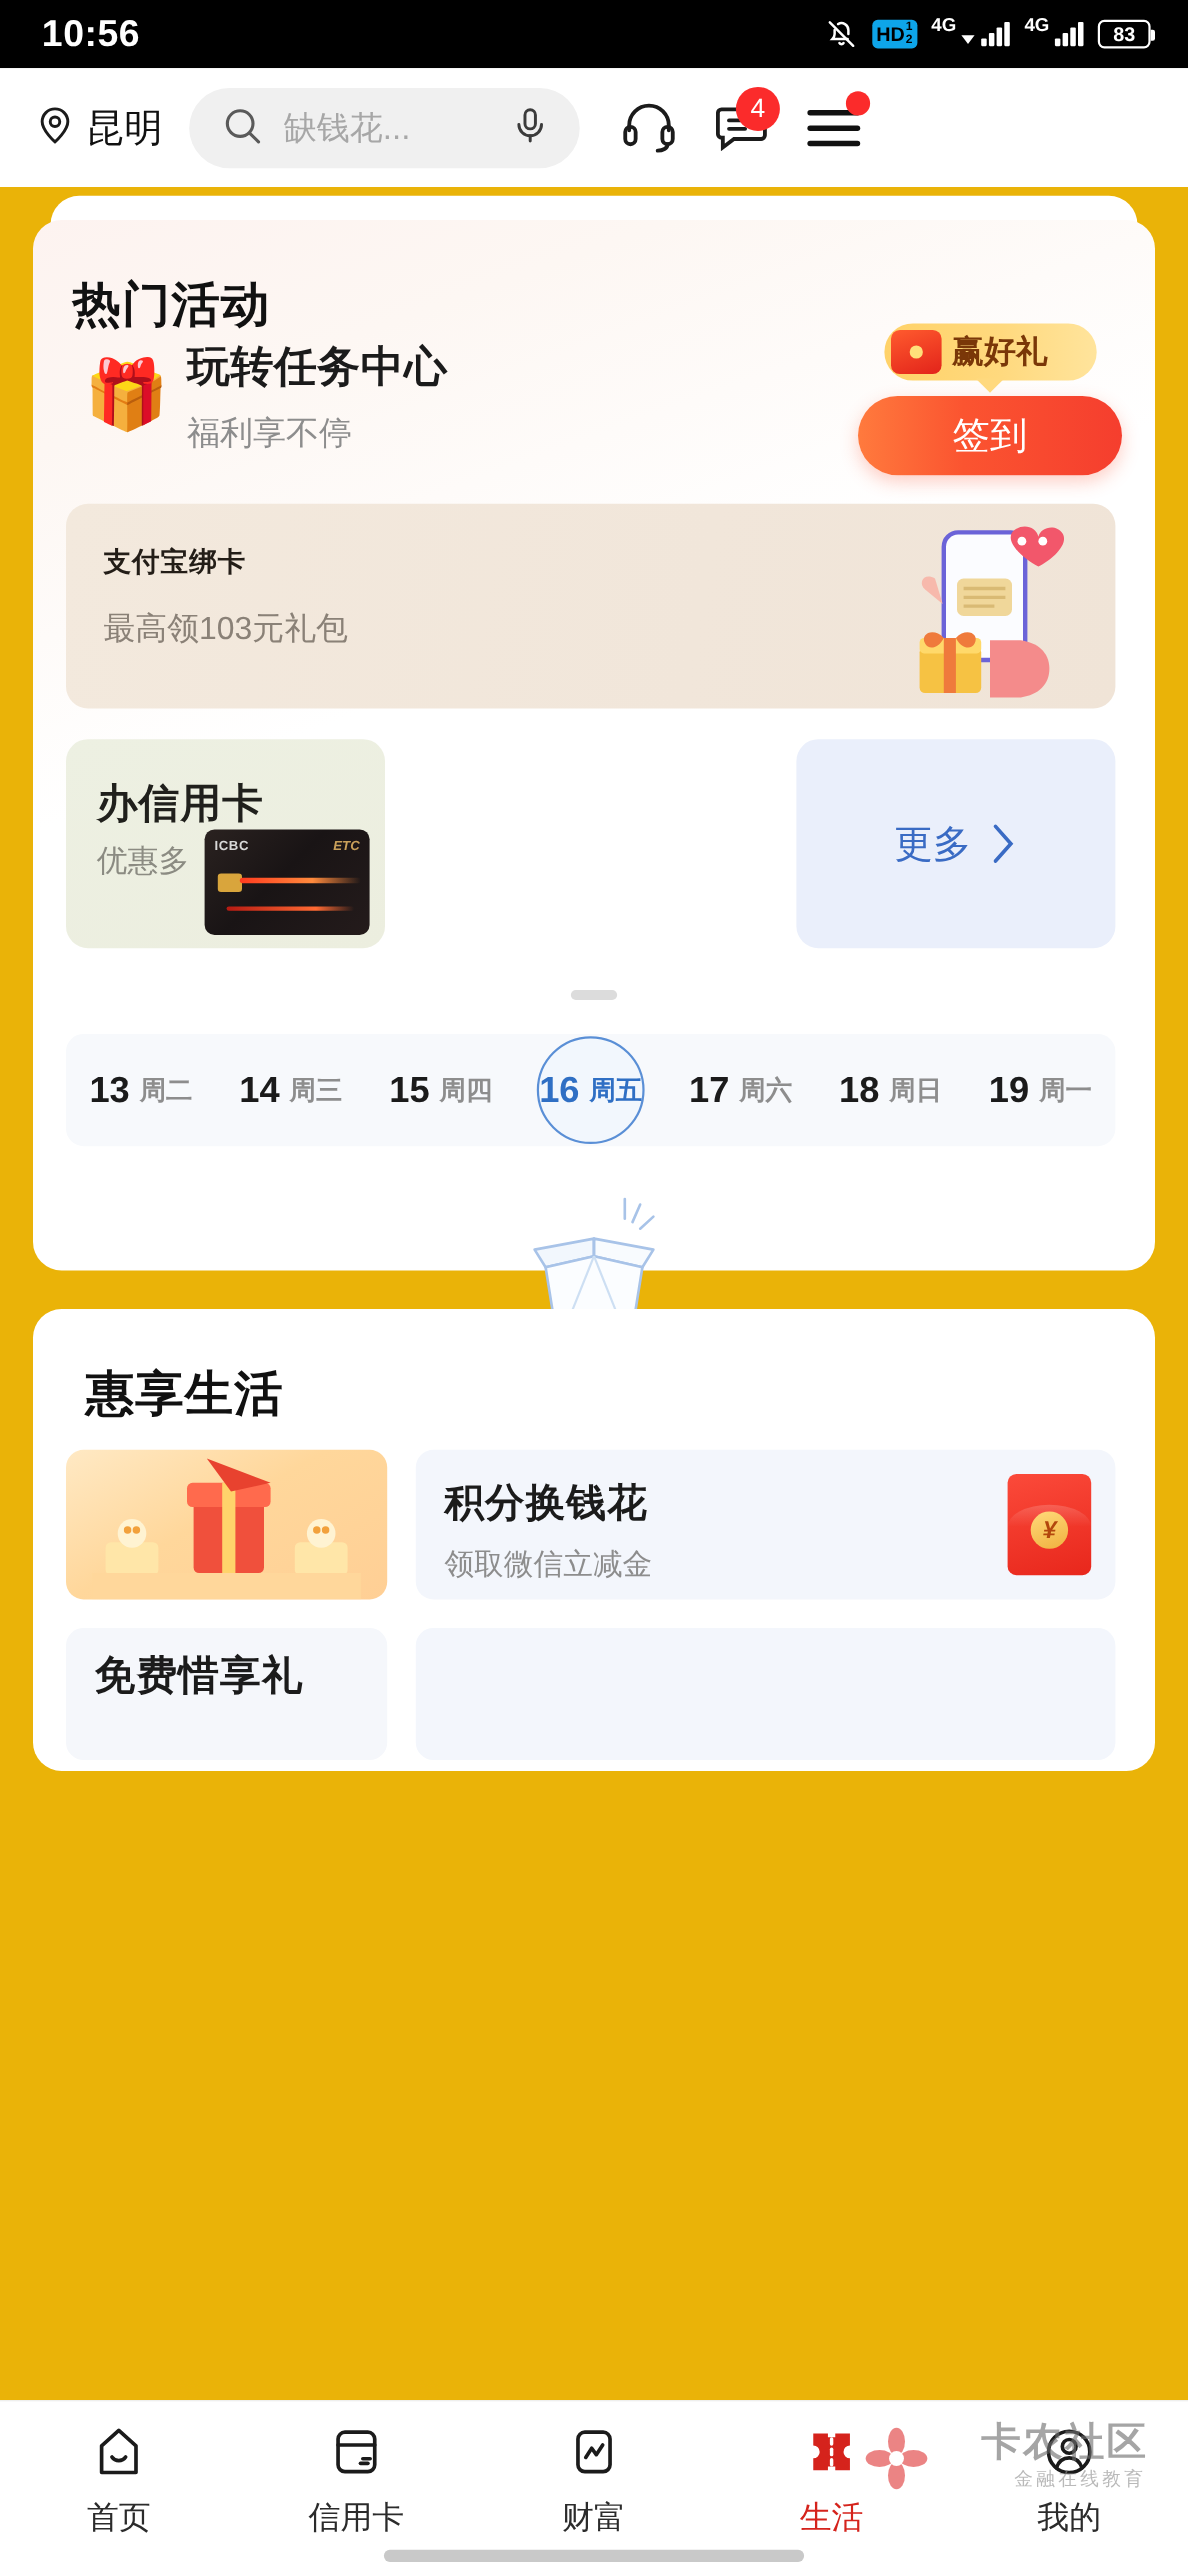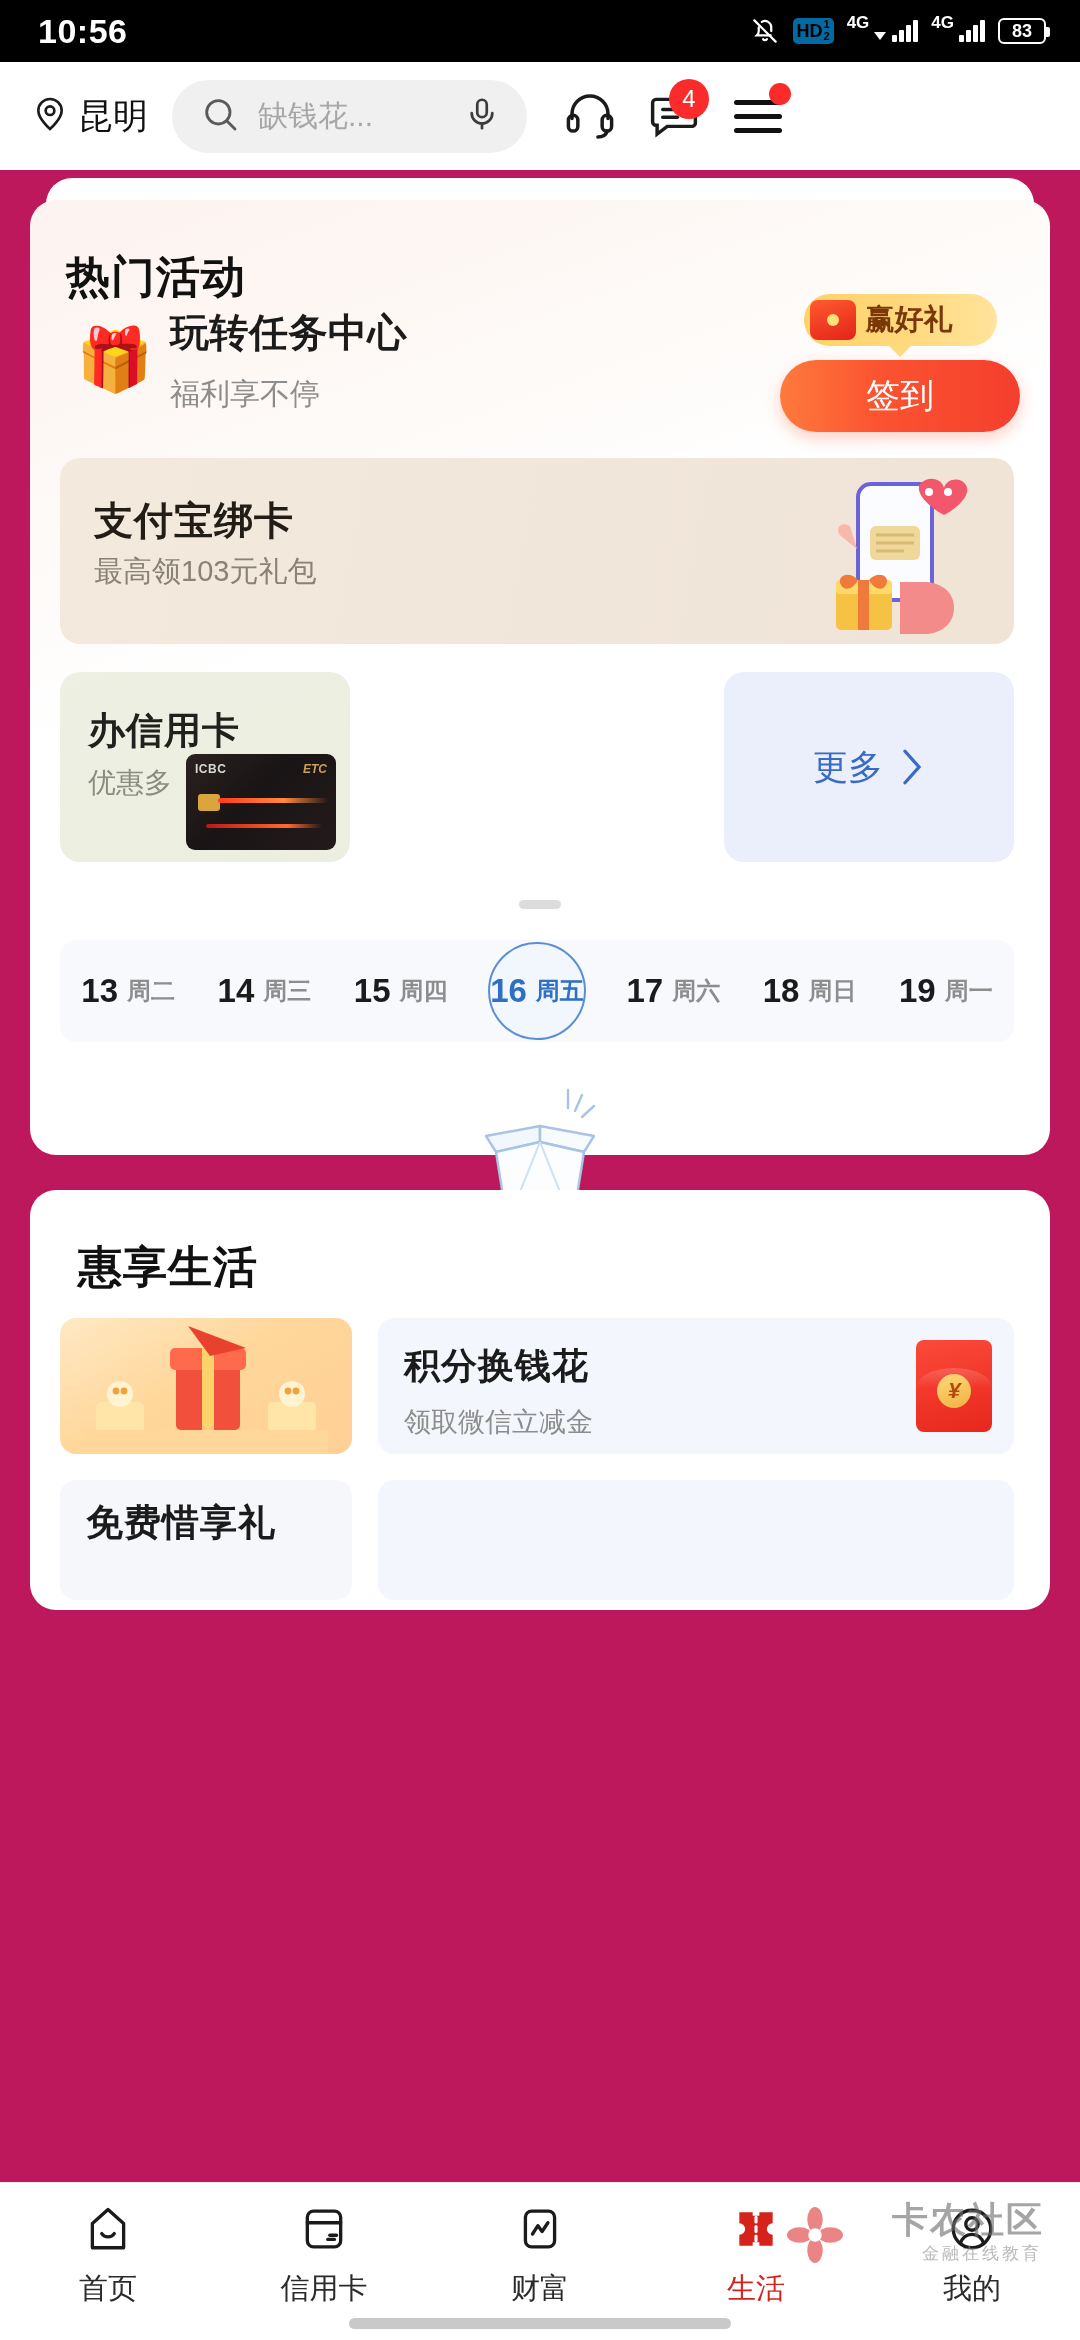--- a/index.html
+++ b/index.html
@@ -14,21 +14,21 @@
   .statusbar{
     height:62px; background:#000; color:#fff;
     display:flex; align-items:center; justify-content:space-between;
     padding:0 34px 0 38px;
   }
   .sb-time{ font-size:34px; font-weight:600; letter-spacing:.5px; }
   .sb-icons{ display:flex; align-items:center; gap:13px; }
   .ic-mute{ width:30px; height:30px; position:relative; }
   .ic-mute svg{ display:block; }
   .hd-box{
-    background:#0369a1; color:#000; border-radius:5px;
+    background:#0ea5e9; color:#000; border-radius:5px;
     font-size:18px; font-weight:700; padding:1px 4px;
     display:flex; align-items:center; line-height:1;
   }
   .hd-sup{ display:flex; flex-direction:column; font-size:11px; line-height:1.05; margin-left:1px; font-weight:700;}
   .sig{ display:flex; align-items:flex-end; gap:5px; }
   .sig-lbl{ font-size:17px; font-weight:700; position:relative; top:-9px; }
   .bars{ display:flex; align-items:flex-end; gap:2px; height:22px; }
   .bars i{ display:block; width:5px; background:#fff; border-radius:1px; }
   .bars i:nth-child(1){ height:7px; }
   .bars i:nth-child(2){ height:12px; }
@@ -72,21 +72,21 @@
   .reddot{
     position:absolute; top:6px; right:6px; width:22px; height:22px;
     background:#fb2b2b; border-radius:50%;
   }
   .hamburger{ display:flex; flex-direction:column; gap:9px; }
   .hamburger span{ display:block; width:48px; height:5px; background:#111; border-radius:3px; }
 
   
   .page{
     position:absolute; top:170px; left:0; right:0; bottom:158px;
-    background:#be185d; overflow:hidden;
+    background:#eab308; overflow:hidden;
   }
   .peek{
     position:absolute; top:8px; left:46px; right:46px; height:28px;
     background:#fff; border-radius:26px 26px 0 0;
   }
 
   
   .card{
     position:absolute; left:30px; right:30px; background:#fff;
     border-radius:26px;
@@ -129,21 +129,21 @@
     display:flex; align-items:center; justify-content:center;
     box-shadow:0 6px 16px rgba(250,80,45,.28);
   }
 
   
   .banner-ali{
     position:absolute; top:258px; left:30px; right:36px; height:186px;
     background:linear-gradient(100deg,#f3e9dd 0%,#f1e6da 60%,#f0e4d7 100%);
     border-radius:20px; overflow:hidden;
   }
-  .banner-ali .bt1{ position:absolute; left:34px; top:36px; font-size:39px; font-weight:700; color:#231d17; letter-spacing:1px;}
+  .banner-ali .bt1{ position:absolute; left:34px; top:36px; font-size:25px; font-weight:700; color:#231d17; letter-spacing:1px;}
   .banner-ali .bt2{ position:absolute; left:34px; top:94px; font-size:29px; color:#8a8177; }
 
   
   .art-phone{ position:absolute; right:38px; top:12px; width:180px; height:166px; }
 
   
   .tile{ position:absolute; top:472px; height:190px; border-radius:20px; overflow:hidden; }
   .tile-card{ left:30px; width:290px; background:linear-gradient(160deg,#edf0e2,#eceedf); }
   .tile-card .tt1{ position:absolute; left:28px; top:34px; font-size:37px; font-weight:700; color:#20201c; letter-spacing:1px; }
   .tile-card .tt2{ position:absolute; left:28px; top:92px; font-size:28px; color:#8b8b82; }

